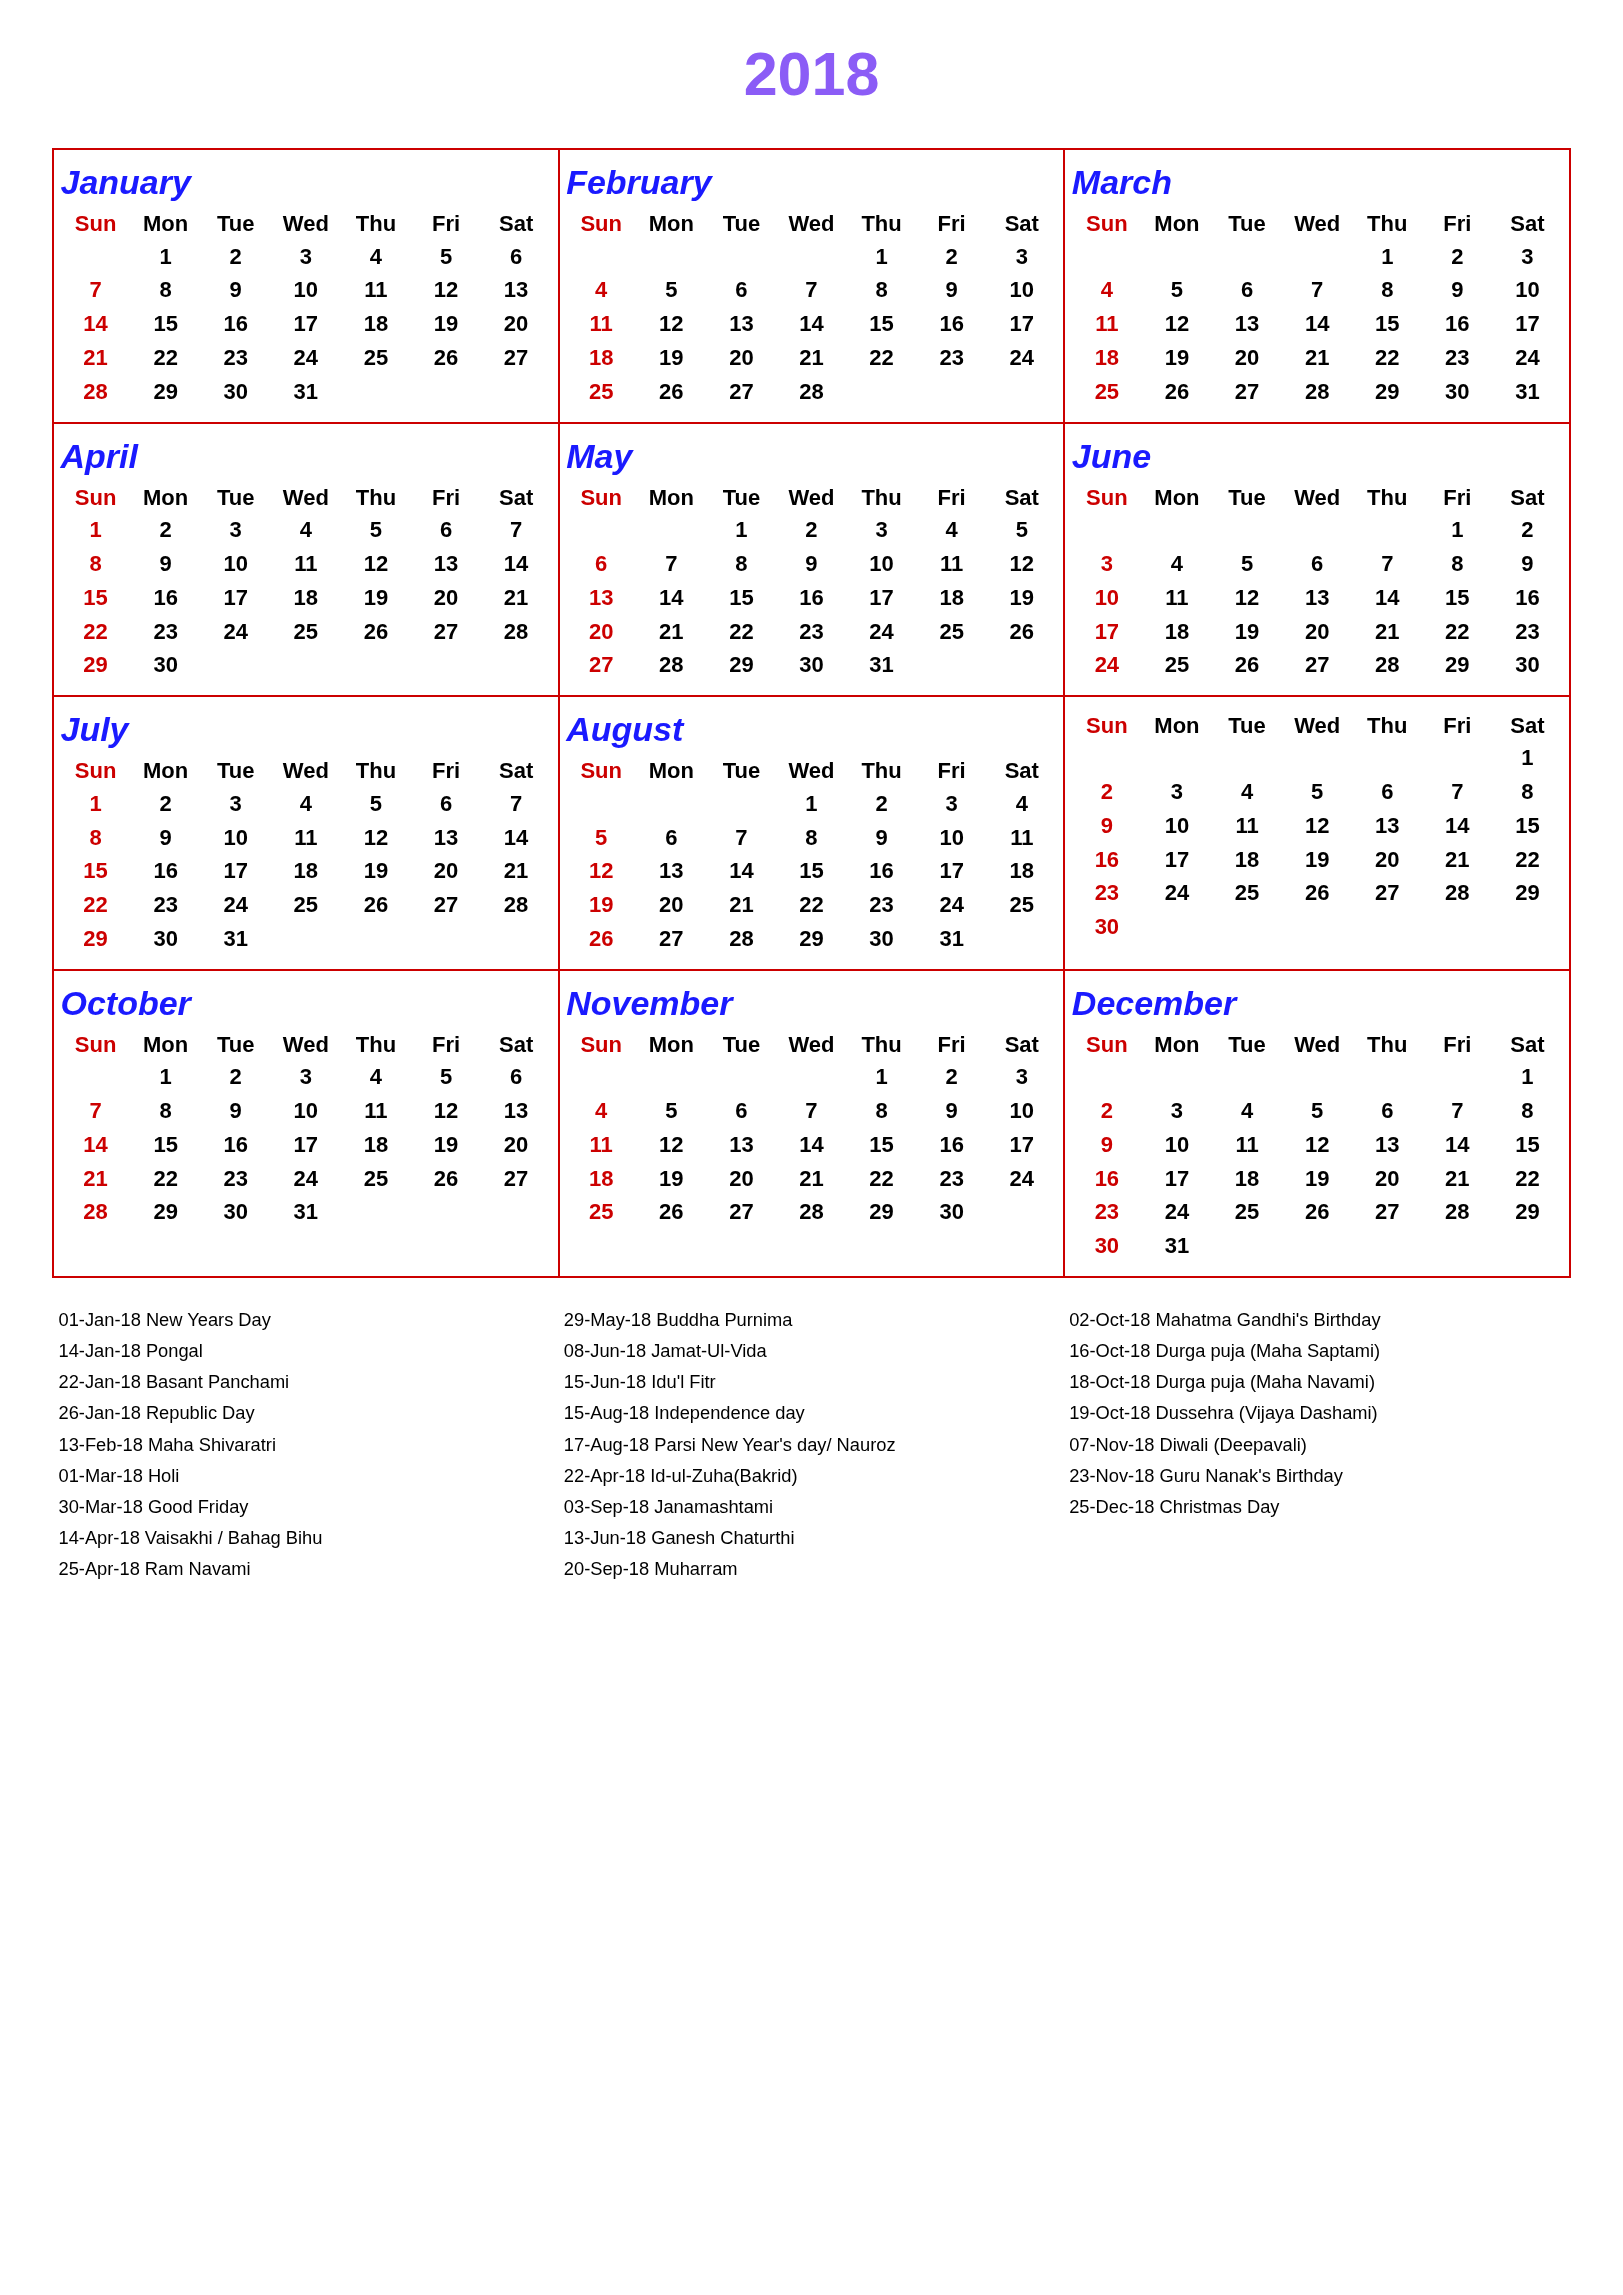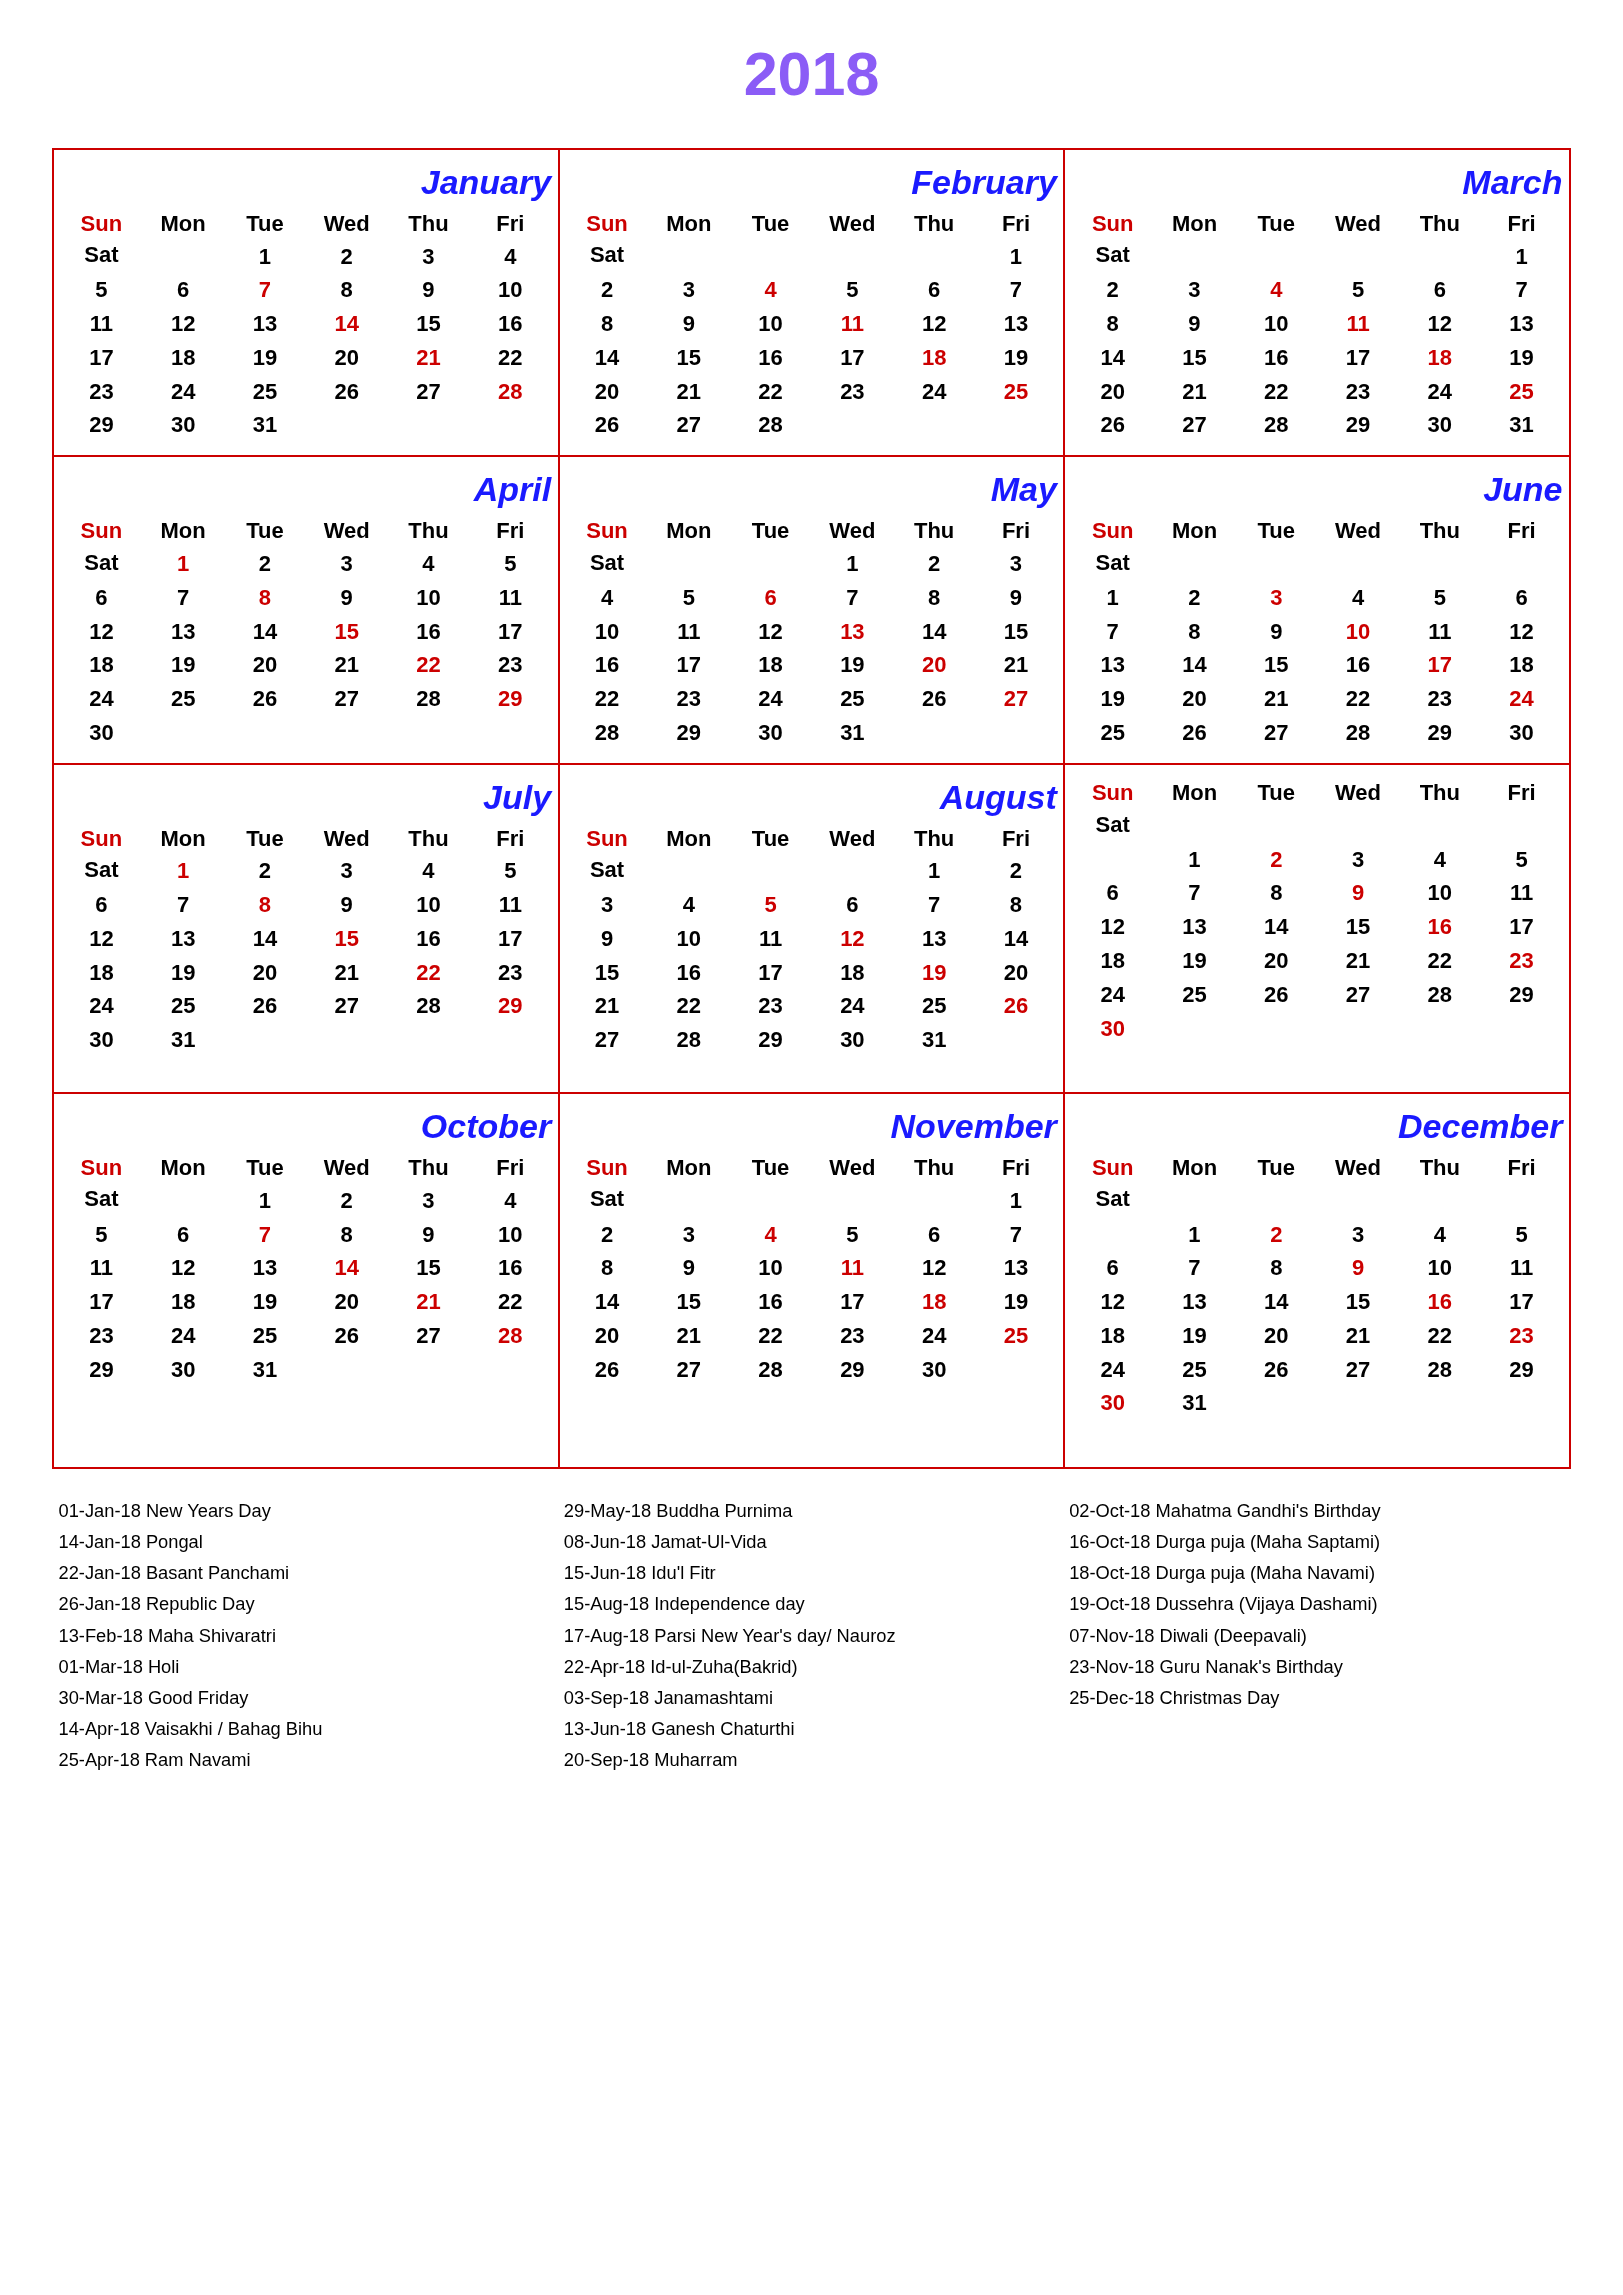--- a/index.html
+++ b/index.html
@@ -20,30 +20,30 @@
     .calendar-grid {
       display: grid;
       grid-template-columns: repeat(3, 1fr);
       border: 1.3px solid #cc0000;
     }
     .month-cell {
       border: 0.7px solid #cc0000;
       padding: 13px 6.5px 13px 6.5px;
     }
     .month-name {
-      text-align: right;
+      text-align: left;
       font-size: 34px;
       font-weight: bold;
       font-style: italic;
       color: #1a1aff;
       margin-bottom: 6.5px;
     }
     .day-grid {
       display: grid;
-      grid-template-columns: repeat(6, 1fr);
+      grid-template-columns: repeat(7, 1fr);
       text-align: center;
     }
     .day-header {
       font-size: 22px;
       font-weight: bold;
       padding: 2.6px 1.3px;
     }
     .day-header.sun { color: #cc0000; }
     .day-header.weekday { color: #000; }
     .day-cell {

